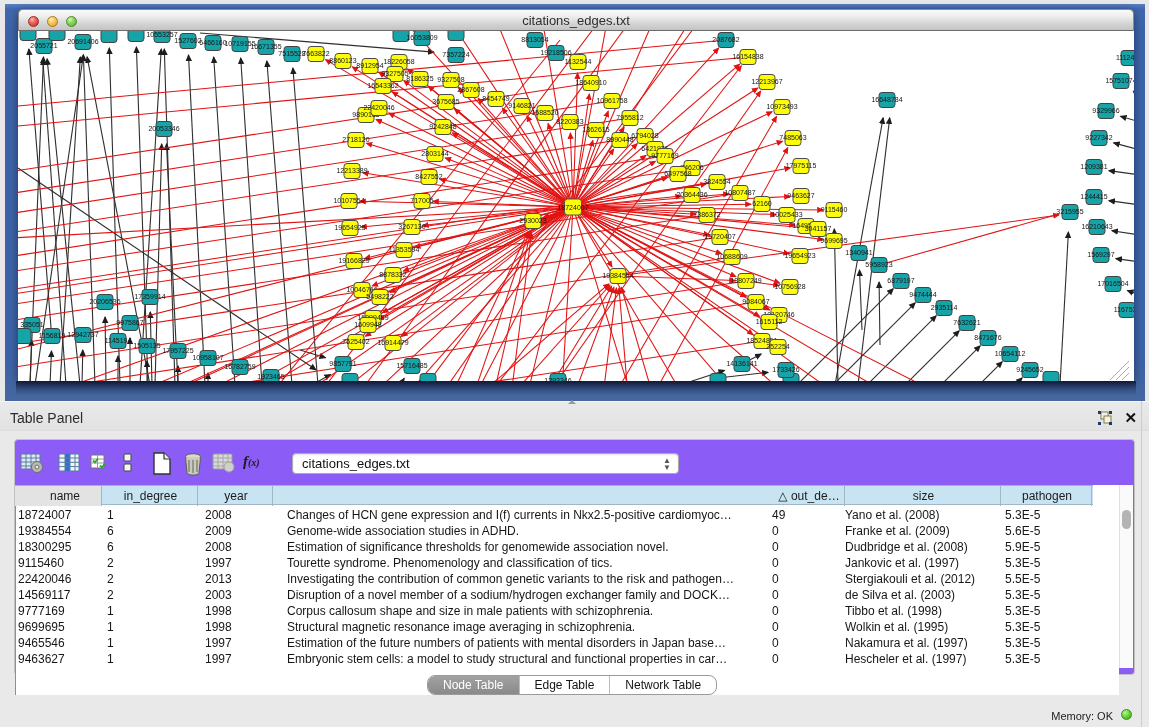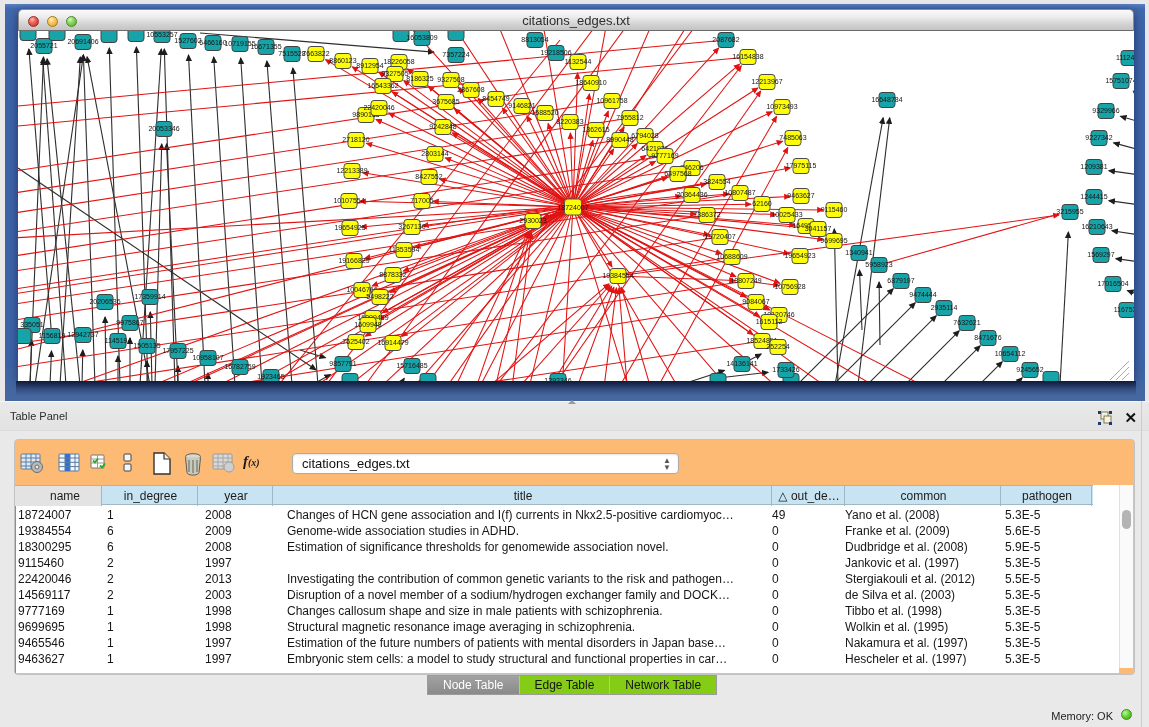--- a/index.html
+++ b/index.html
@@ -20,51 +20,51 @@
 .tl{position:absolute;top:6px;width:11px;height:11px;border-radius:50%}
 #tlr{left:9px;background:radial-gradient(circle at 35% 28%,#ffb8b0 0,#ee6d62 35%,#d94438 70%,#b03227 100%);border:.5px solid #9a2b22}
 #tly{left:28px;background:radial-gradient(circle at 35% 28%,#ffeebb 0,#f8ce66 35%,#efb13f 70%,#c98f23 100%);border:.5px solid #a5781f}
 #tlg{left:47px;background:radial-gradient(circle at 35% 28%,#d8f7c0 0,#93d96d 35%,#6cc238 70%,#57a026 100%);border:.5px solid #4c8c20}
 #canvas{position:absolute;left:0;top:22px;width:1116px;height:350px;background:#fff;overflow:hidden}
 #net{position:absolute;left:0;top:0}
 
 #panel{position:absolute;left:0;top:401px;width:1149px;height:326px;background:#e9e9e9;border-top:1px solid #f6f6f6}
 #phead{position:absolute;left:0;top:2px;width:1149px;height:27px;
  background:linear-gradient(180deg,#e9e9e9,#e2e2e2);border-bottom:1px solid #dcdcdc}
-#phead .lbl{position:absolute;left:10px;top:6px;font-size:11px;color:#2c2c2c}
+#phead .lbl{position:absolute;left:10px;top:6px;font-size:14px;color:#2c2c2c}
 #pclose{position:absolute;right:12px;top:5px;font-size:15px;font-weight:bold;color:#111}
 #pfloat{position:absolute;right:37px;top:7px;width:14px;height:14px}
 #divarrow{position:absolute;left:567px;top:-2px;width:0;height:0;border-left:5px solid transparent;border-right:5px solid transparent;border-bottom:5px solid #9a9a9a}
-#tbox{position:absolute;left:14px;top:37px;width:1121px;height:236px;background:#fdba74;
+#tbox{position:absolute;left:14px;top:37px;width:1121px;height:236px;background:#8b5cf6;
  border:1px solid #c2c2c2;border-radius:4px}
 
 #tools{position:absolute;left:0;top:0;width:1119px;height:46px}
 .ico{position:absolute;top:12px}
 #combo{position:absolute;left:277px;top:13px;width:387px;height:21px;background:#fff;
  border:1px solid #ababab;border-radius:4px;font-size:13px;color:#111;line-height:19px;padding-left:9px;
  box-shadow:inset 0 1px 2px rgba(0,0,0,.12)}
 #combo .spin{position:absolute;right:7px;top:3px;font-size:8px;color:#555;line-height:7px;text-align:center}
 
-#grid{position:absolute;left:0;top:45px;width:1104px;height:188px;background:#fff;font-size:12px;color:#161616;box-shadow:inset 1px 0 0 #8e8e8e}
+#grid{position:absolute;left:0;top:45px;width:1104px;height:210px;background:#fff;font-size:12px;color:#161616;box-shadow:inset 1px 0 0 #8e8e8e}
 #ghead{position:absolute;left:0;top:0;width:1078px;height:20px;background:#c8e3f2;border-top:1px solid #9fb8c4;border-bottom:1px solid #9fb8c4}
 #ghead div{position:absolute;top:0;height:20px;line-height:20px;text-align:center;padding-left:2px;border-right:1px solid #9fb8c4;color:#1c1c1c;white-space:nowrap;overflow:hidden;box-sizing:border-box}
 #gbody{position:absolute;left:0;top:22px;width:1104px;height:160px}
 .tr{position:relative;height:16px;line-height:16px;white-space:nowrap}
 .tr div{position:absolute;top:0;height:16px;overflow:hidden}
 .c0{left:3px;width:84px}.c1{left:92px;width:94px}.c2{left:190px;width:80px}
 .c3{left:272px;width:482px}.c4{left:757px;width:70px}.c5{left:830px;width:156px;}
 .c6{left:990px;width:100px}
 
 #h0{left:0;width:87px;background:#e3e3e3}#h1{left:87px;width:96px}#h2{left:183px;width:75px}
 #h3{left:258px;width:499px}#h4{left:757px;width:73px;text-align:left;padding-left:4px}#h5{left:830px;width:156px}#h6{left:986px;width:91px}
 #vscroll{position:absolute;right:1px;top:45px;width:14px;height:183px;background:#fafafa;border-left:1px solid #e0e0e0}
 #thumb{position:absolute;left:2px;top:25px;width:9px;height:19px;background:#b4b4b4;border-radius:5px}
 
-#tabs{position:absolute;left:427px;top:273px;height:20px;border:1px solid #9b9b9b;border-radius:0;
- background:#84cc16;font-size:12px;overflow:hidden;display:flex}
+#tabs{position:absolute;left:427px;top:273px;height:20px;border:1px solid #9b9b9b;border-radius:8px;
+ background:#ffffff;font-size:12px;overflow:hidden;display:flex}
 #tabs div{padding:0 15px;line-height:19px;color:#151515}
 #tabs .sel{background:linear-gradient(180deg,#a2a2a2,#8a8a8a);color:#fff}
 #tabs .sep{border-left:1px solid #bdbdbd;padding:0;width:0}
 #status{position:absolute;right:36px;top:308px;font-size:11px;color:#222}
 #led{position:absolute;right:17px;top:307px;width:11px;height:11px;border-radius:50%;
  background:radial-gradient(circle at 35% 30%,#b8f59a 0,#57ce27 55%,#3da214 100%);border:1px solid #3f8f12}
 #rline{position:absolute;left:1141px;top:401px;width:1px;height:326px;background:#cccccc}
 </style></head>
 <body>
 <div id="stage">
@@ -616,31 +616,30 @@
             <circle cx="17" cy="15" r="5" fill="#cfcfcf" stroke="#a0a0a0"></circle>
           </svg>
        <div class="ico" style="left:228px;top:13px;font-family:'Liberation Serif',serif;font-style:italic;font-weight:bold;font-size:15px;color:#1a1a1a">f<span style="font-size:10px">(x)</span></div>
        <div id="combo">citations_edges.txt<div class="spin">▲<br>▼</div></div>
      </div>
      <div id="grid">
        <div id="ghead">
          <div id="h0" style="padding-left:14px">name</div>
             <div id="h1">in_degree</div>
             <div id="h2">year</div>
-         <div id="h3">title</div>
             <div id="h4">△ out_de…</div>
-            <div id="h5">common</div>
+            <div id="h5">size</div>
             <div id="h6">pathogen</div>
        </div>
        <div id="gbody">
 <div class="tr">
               <div class="c0">18724007</div>
               <div class="c1">1</div>
               <div class="c2">2008</div>
-              <div class="c3">Changes of HCN gene association and I(f) currents in Nkx2.5-positive cardiomyoc…</div>
+              <div class="c3">Changes of HCN gene expression and I(f) currents in Nkx2.5-positive cardiomyoc…</div>
               <div class="c4">49</div>
               <div class="c5">Yano et al. (2008)</div>
               <div class="c6">5.3E-5</div>
             </div>
 <div class="tr">
               <div class="c0">19384554</div>
               <div class="c1">6</div>
               <div class="c2">2009</div>
               <div class="c3">Genome-wide association studies in ADHD.</div>
               <div class="c4">0</div>
@@ -653,20 +652,21 @@
               <div class="c2">2008</div>
               <div class="c3">Estimation of significance thresholds for genomewide association novel.</div>
               <div class="c4">0</div>
               <div class="c5">Dudbridge et al. (2008)</div>
               <div class="c6">5.9E-5</div>
             </div>
 <div class="tr">
               <div class="c0">9115460</div>
               <div class="c1">2</div>
               <div class="c2">1997</div>
+              <div class="c3">Tourette syndrome. Phenomenology and classification of tics.</div>
               <div class="c4">0</div>
               <div class="c5">Jankovic et al. (1997)</div>
               <div class="c6">5.3E-5</div>
             </div>
 <div class="tr">
               <div class="c0">22420046</div>
               <div class="c1">2</div>
               <div class="c2">2013</div>
               <div class="c3">Investigating the contribution of common genetic variants to the risk and pathogen…</div>
               <div class="c4">0</div>
@@ -679,21 +679,21 @@
               <div class="c2">2003</div>
               <div class="c3">Disruption of a novel member of a sodium/hydrogen exchanger family and DOCK…</div>
               <div class="c4">0</div>
               <div class="c5">de Silva et al. (2003)</div>
               <div class="c6">5.3E-5</div>
             </div>
 <div class="tr">
               <div class="c0">9777169</div>
               <div class="c1">1</div>
               <div class="c2">1998</div>
-              <div class="c3">Changes callosum shape and size in male patients with schizophrenia.</div>
+              <div class="c3">Corpus callosum shape and size in male patients with schizophrenia.</div>
               <div class="c4">0</div>
               <div class="c5">Tibbo et al. (1998)</div>
               <div class="c6">5.3E-5</div>
             </div>
 <div class="tr">
               <div class="c0">9699695</div>
               <div class="c1">1</div>
               <div class="c2">1998</div>
               <div class="c3">Structural magnetic resonance image averaging in schizophrenia.</div>
               <div class="c4">0</div>

